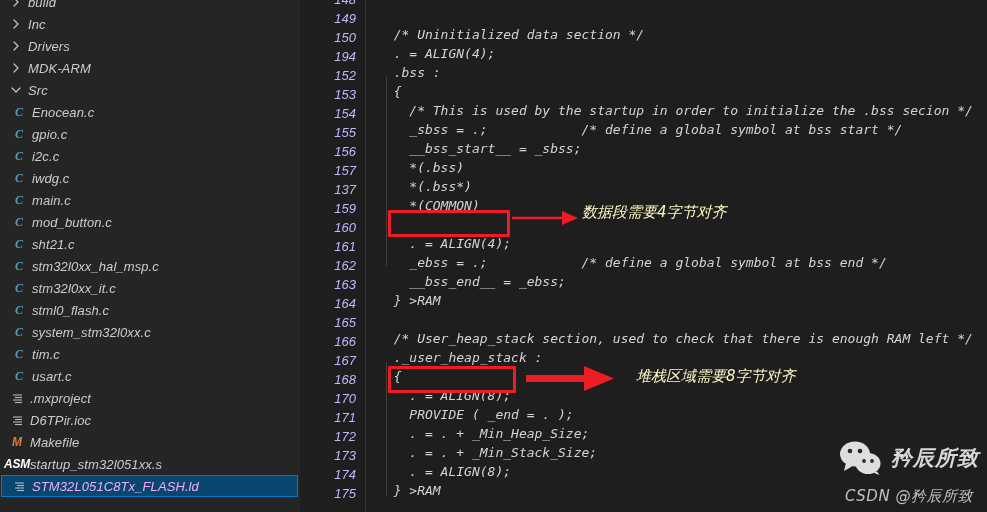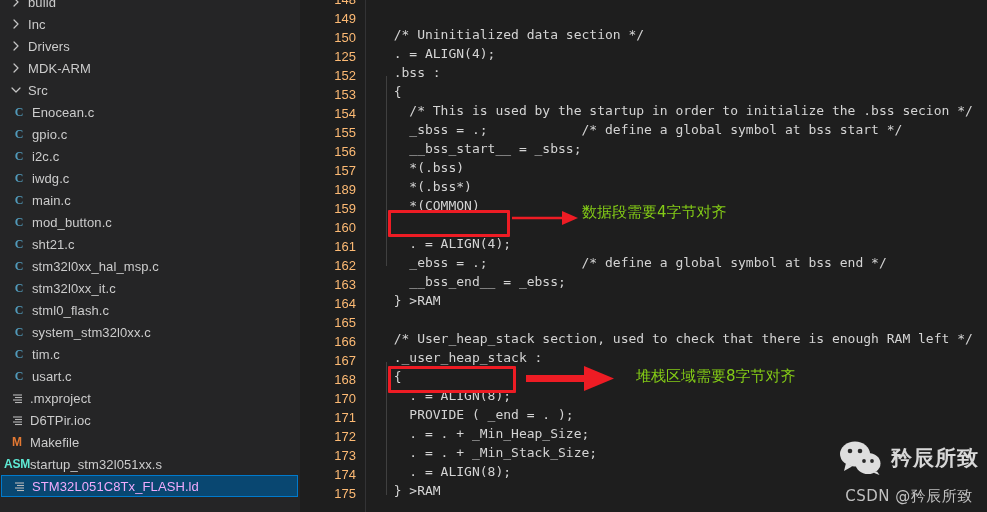--- a/index.html
+++ b/index.html
@@ -2,21 +2,21 @@
 <html><head>
 <meta charset="utf-8">
 <style>
   * { box-sizing: border-box; margin: 0; padding: 0; }
   html, body {
     width: 987px; height: 512px;
     background: #1e1e1e;
     font-family: "Liberation Sans", sans-serif;
     overflow: hidden;
   }
-  #root { position: relative; width: 987px; height: 512px; display: flex; background: #1e1e1e; }
+  #root { position: relative; width: 987px; height: 512px; display: flex; background: #1e1e1e; font-style: italic; }
 
   
   #sidebar {
     position: relative;
     width: 300px; height: 512px;
     background: #252526;
     flex: 0 0 300px;
     overflow: hidden;
   }
   .tree { position: absolute; top: -9px; left: 0; width: 300px; }
@@ -38,21 +38,21 @@
   .row .ficon {
     width: 18px; flex: 0 0 18px;
     display: flex; align-items: center; justify-content: center;
     font-size: 12px; font-weight: bold;
   }
   .row .label { padding-left: 4px; letter-spacing: .1px; }
   .ind-0 { padding-left: 8px; }
   .ind-1b { padding-left: 10px; }
   .c-icon { color: #519aba; font-size: 13px; font-weight: bold; font-family: "Liberation Serif", serif; }
   .m-icon { color: #e37933; font-size: 13px; font-weight: bold; }
-  .asm-icon { color: #5eead4; font-size: 8px; font-weight: bold; letter-spacing: -.3px; }
+  .asm-icon { color: #ffffff; font-size: 8px; font-weight: bold; letter-spacing: -.3px; }
   .doc-icon { color: #b8b8b8; }
   .doc-icon svg { display: block; }
   .row.selected {
     background: #094771;
     border: 1px solid #007acc;
     color: #f0abfc;
     width: 297px;
     margin-left: 1px;
   }
 
@@ -69,21 +69,21 @@
     top: -10px; left: 0;
     width: 687px;
     font-family: "DejaVu Sans Mono", monospace;
     font-size: 13px;
     line-height: 19px;
   }
   .cl { position: relative; height: 19px; white-space: pre; }
   .ln {
     position: absolute; left: 0; top: 0;
     width: 56px; text-align: right;
-    color: #fdba74;
+    color: #c4b5fd;
     font-family: "Liberation Sans", sans-serif;
     font-size: 13px;
   }
   .src {
     position: absolute; left: 78px; top: 16px;
     color: #d4d4d4;
   }
   #gutter-line {
     position: absolute; top: 0; left: 65px;
     width: 1px; height: 512px;
@@ -97,21 +97,21 @@
 
   
   .hl-box {
     position: absolute;
     border: 3px solid #ee1c24;
     border-radius: 1px;
     pointer-events: none;
   }
   .anno-text {
     position: absolute;
-    color: #84cc16;
+    color: #fef9c3;
     font-family: "DejaVu Sans", sans-serif;
     font-size: 15px;
     white-space: nowrap;
   }
   .arrow { position: absolute; }
 
   
   #watermark {
     position: absolute;
     right: 8px; bottom: 6px;
@@ -276,28 +276,28 @@
         </div>
       </div>
   </div>
 
   <div id="editor">
     <div id="gutter-line"></div>
     <div id="code-layer">
         <div class="cl"><span class="ln">148</span><span class="src"></span></div>
         <div class="cl"><span class="ln">149</span><span class="src">  /* Uninitialized data section */</span></div>
         <div class="cl"><span class="ln">150</span><span class="src">  . = ALIGN(4);</span></div>
-        <div class="cl"><span class="ln">125</span><span class="src">  .bss :</span></div>
+        <div class="cl"><span class="ln">194</span><span class="src">  .bss :</span></div>
         <div class="cl"><span class="ln">152</span><span class="src">  {</span></div>
         <div class="cl"><span class="ln">153</span><span class="src">    /* This is used by the startup in order to initialize the .bss secion */</span></div>
         <div class="cl"><span class="ln">154</span><span class="src">    _sbss = .;            /* define a global symbol at bss start */</span></div>
         <div class="cl"><span class="ln">155</span><span class="src">    __bss_start__ = _sbss;</span></div>
         <div class="cl"><span class="ln">156</span><span class="src">    *(.bss)</span></div>
         <div class="cl"><span class="ln">157</span><span class="src">    *(.bss*)</span></div>
-        <div class="cl"><span class="ln">189</span><span class="src">    *(COMMON)</span></div>
+        <div class="cl"><span class="ln">137</span><span class="src">    *(COMMON)</span></div>
         <div class="cl"><span class="ln">159</span><span class="src"></span></div>
         <div class="cl"><span class="ln">160</span><span class="src">    . = ALIGN(4);</span></div>
         <div class="cl"><span class="ln">161</span><span class="src">    _ebss = .;            /* define a global symbol at bss end */</span></div>
         <div class="cl"><span class="ln">162</span><span class="src">    __bss_end__ = _ebss;</span></div>
         <div class="cl"><span class="ln">163</span><span class="src">  } &gt;RAM</span></div>
         <div class="cl"><span class="ln">164</span><span class="src"></span></div>
         <div class="cl"><span class="ln">165</span><span class="src">  /* User_heap_stack section, used to check that there is enough RAM left */</span></div>
         <div class="cl"><span class="ln">166</span><span class="src">  ._user_heap_stack :</span></div>
         <div class="cl"><span class="ln">167</span><span class="src">  {</span></div>
         <div class="cl"><span class="ln">168</span><span class="src">    . = ALIGN(8);</span></div>

